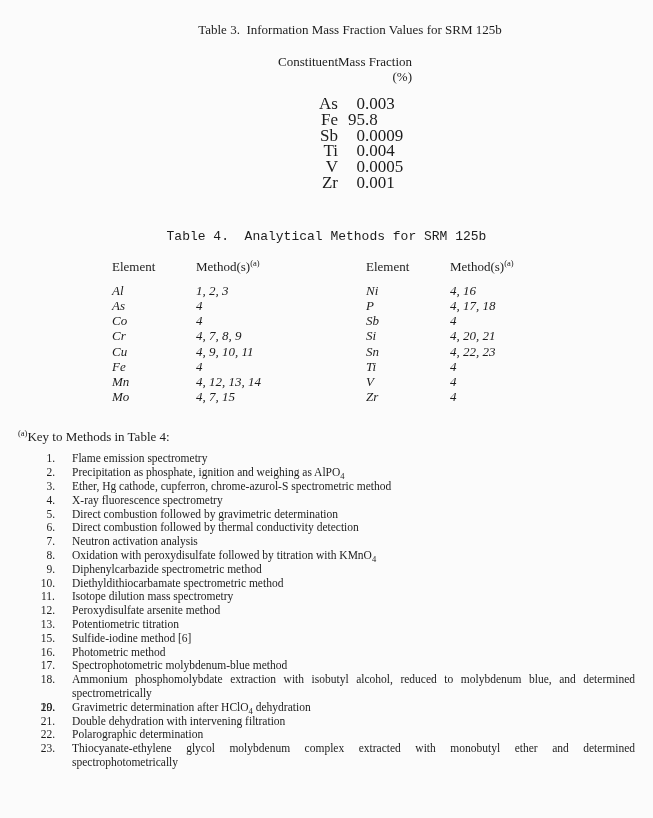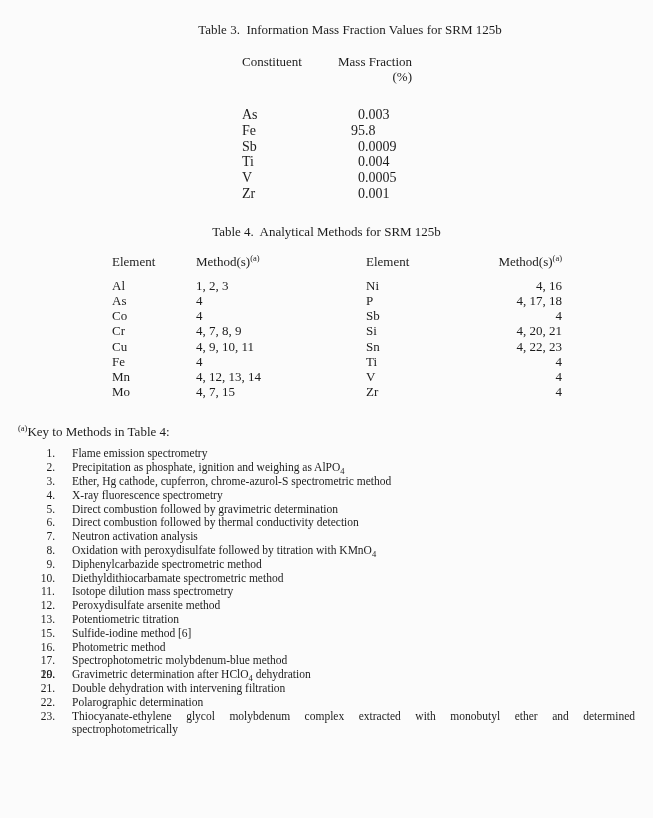--- a/index.html
+++ b/index.html
@@ -7,38 +7,38 @@
     width: 653px; height: 818px;
     background: #fbfbfb;
     font-family: "Liberation Serif", serif;
     color: #1c1c1c;
     overflow: hidden;
   }
   .page { position: relative; width: 653px; height: 818px; }
 
   .title { font-size: 13px; line-height: 15px; text-align: center; white-space: pre; }
   #t3-title { padding-top: 22px; padding-left: 47px; }
-  #t4-title { margin-top: 22px; }
+  #t4-title { margin-top: 38px; font-family: Liberation Mono, monospace; }
 
   
   .t3-head { margin: 17px 0 0 242px; font-size: 13px; line-height: 15px; }
-  .t3-body { margin: 23px 0 0 242px; font-size: 14px; line-height: 15.8px; }
-  .t3-c1  { display: inline-block; width: 96px; }
+  .t3-body { margin: 12px 0 0 242px; font-size: 17px; line-height: 15.8px; }
+  .t3-c1  { display: inline-block; width: 96px; text-align: right; }
   .t3-ch2 { display: inline-block; width: 74px; text-align: right; white-space: nowrap; }
   .t3-val { display: inline-block; width: 74px; white-space: nowrap; }
   .dw { display: inline-block; width: 27px; text-align: right; }
 
   
   .t4-head { margin: 15px 0 0 112px; font-size: 13px; line-height: 15px; white-space: nowrap; }
-  .t4-body { margin: 9px 0 0 112px; font-size: 13px; line-height: 15.2px; }
+  .t4-body { margin: 9px 0 0 112px; font-size: 13px; line-height: 15.2px; font-style: italic; }
   .t4-row { white-space: nowrap; }
   .t4-c1 { display: inline-block; width: 84px; }
   .t4-c2 { display: inline-block; width: 124px; text-align: left; }
   .t4-c3 { display: inline-block; width: 130px; box-sizing: border-box; padding-left: 46px; }
-  .t4-c4 { display: inline-block; width: 112px; text-align: right; }
+  .t4-c4 { display: inline-block; width: 112px; text-align: left; }
 
   
   .key-heading { margin: 26px 0 0 18px; font-size: 13px; line-height: 14px; }
   .key-list { margin: 8px 0 0 18px; font-size: 11.5px; line-height: 13.8px; }
   .key-item { position: relative; padding-left: 54px; width: 563px; text-align: justify; }
   .key-num { position: absolute; left: 0; top: 0; width: 37px; text-align: right; }
 
   sup { font-size: 8.5px; line-height: 0; vertical-align: super; }
   sub { font-size: 8.5px; line-height: 0; vertical-align: sub; }
 </style>
@@ -90,20 +90,21 @@
         <div class="key-item"><span class="key-num">7.</span><span class="key-text">Neutron activation analysis</span></div>
         <div class="key-item"><span class="key-num">8.</span><span class="key-text">Oxidation with peroxydisulfate followed by titration with KMnO<sub>4</sub></span></div>
         <div class="key-item"><span class="key-num">9.</span><span class="key-text">Diphenylcarbazide spectrometric method</span></div>
         <div class="key-item"><span class="key-num">10.</span><span class="key-text">Diethyldithiocarbamate spectrometric method</span></div>
         <div class="key-item"><span class="key-num">11.</span><span class="key-text">Isotope dilution mass spectrometry</span></div>
         <div class="key-item"><span class="key-num">12.</span><span class="key-text">Peroxydisulfate arsenite method</span></div>
         <div class="key-item"><span class="key-num">13.</span><span class="key-text">Potentiometric titration</span></div>
         <div class="key-item"><span class="key-num">15.</span><span class="key-text">Sulfide-iodine method [6]</span></div>
         <div class="key-item"><span class="key-num">16.</span><span class="key-text">Photometric method</span></div>
         <div class="key-item"><span class="key-num">17.</span><span class="key-text">Spectrophotometric molybdenum-blue method</span></div>
+        <div class="key-item"><span class="key-num">18.</span><span class="key-text">Ammonium phosphomolybdate extraction with isobutyl alcohol, reduced to molybdenum blue, and determined spectrometrically</span></div>
         <div class="key-item"><span class="key-num">19.</span></div>
         <div class="key-item"><span class="key-num">20.</span><span class="key-text">Gravimetric determination after HClO<sub>4</sub> dehydration</span></div>
         <div class="key-item"><span class="key-num">21.</span><span class="key-text">Double dehydration with intervening filtration</span></div>
         <div class="key-item"><span class="key-num">22.</span><span class="key-text">Polarographic determination</span></div>
         <div class="key-item"><span class="key-num">23.</span><span class="key-text">Thiocyanate-ethylene glycol molybdenum complex extracted with monobutyl ether and determined spectrophotometrically</span></div>
       </div>
   </div>
 
 </div>
 

